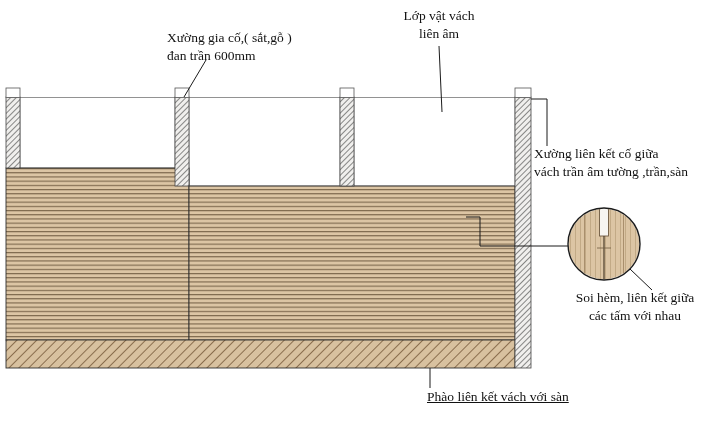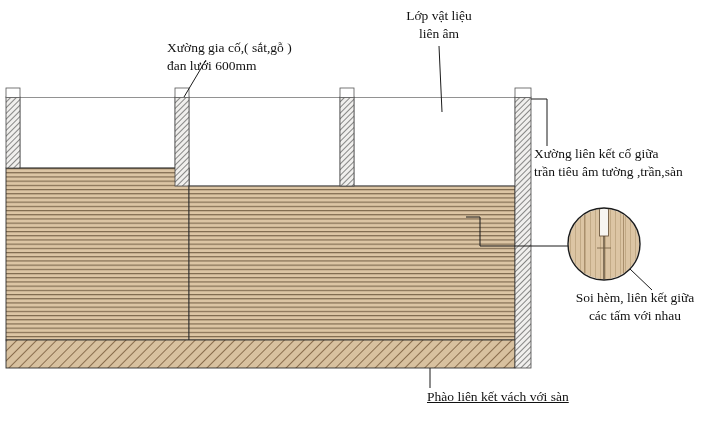--- a/index.html
+++ b/index.html
@@ -86,33 +86,33 @@
       <rect x="566" y="206" width="76" height="76" fill="url(#grain)"></rect>
       <line x1="584.5" y1="206" x2="584.5" y2="282" stroke="#a98f6d" stroke-width="1"></line>
       <line x1="623.5" y1="206" x2="623.5" y2="282" stroke="#a98f6d" stroke-width="1"></line>
       <rect x="599.5" y="206" width="9" height="30" fill="#f7f5f1" stroke="#6f5a40" stroke-width="0.9"></rect>
       <line x1="604" y1="236" x2="604" y2="282" stroke="#4a3b28" stroke-width="1.2"></line>
       <line x1="597" y1="248" x2="611" y2="248" stroke="#6f5a40" stroke-width="0.8"></line>
     </g>
     <circle cx="604" cy="244" r="36" fill="none" stroke="#1b1b1b" stroke-width="1.4"></circle>
   </svg>
 
-  <div class="label" style="left:167px;top:39px;font-family:Liberation Serif, serif;">
+  <div class="label" style="left:167px;top:29px;font-family:Liberation Serif, serif;">
     <span>Xường gia cố,( sắt,gỗ )</span>
-    <span>đan lưới 600mm</span>
+    <span>đan trần 600mm</span>
   </div>
 
   <div class="label center" style="left:396px;top:7px;width:86px;">
-    <span>Lớp vật liệu</span>
+    <span>Lớp vật vách</span>
     <span>liên âm</span>
   </div>
 
   <div class="label" style="left:534px;top:145px;">
     <span>Xường liên kết cố giữa</span>
-    <span>trần tiêu âm tường ,trần,sàn</span>
+    <span>vách trần âm tường ,trần,sàn</span>
   </div>
 
   <div class="label center" style="left:556px;top:289px;width:158px;">
     <span>Soi hèm, liên kết giữa</span>
     <span>các tấm với nhau</span>
   </div>
 
   <div class="label" style="left:427px;top:388px;">
     <span class="underline">Phào liên kết vách với sàn</span>
   </div>

